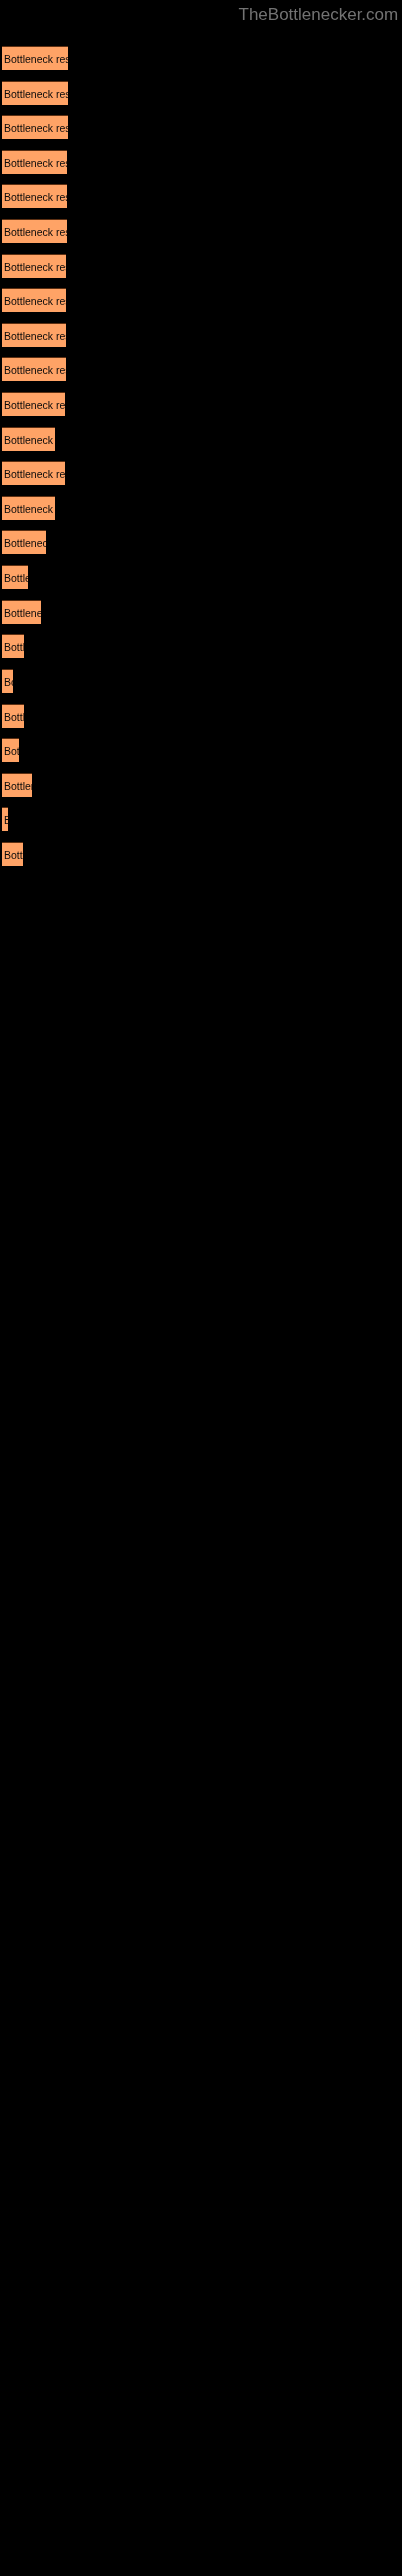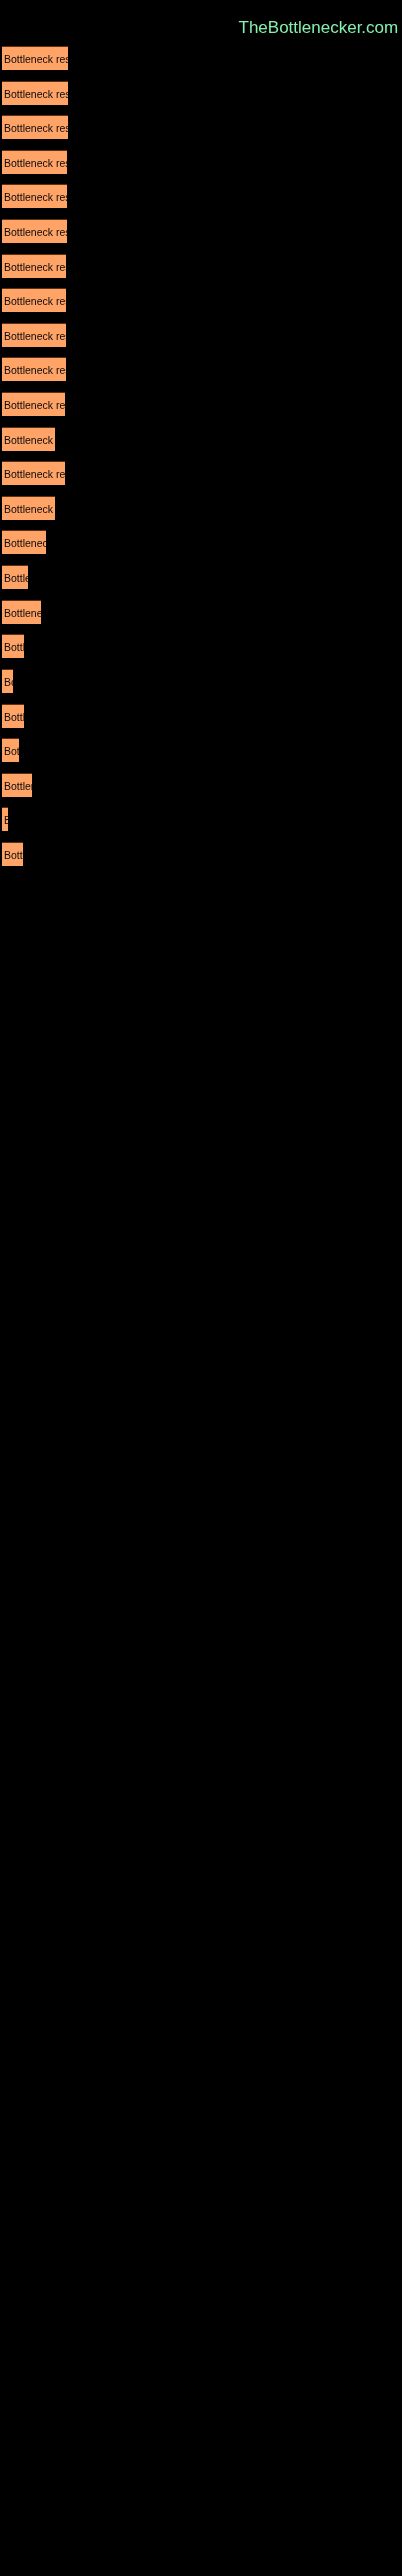--- a/index.html
+++ b/index.html
@@ -13,23 +13,23 @@
   }
   #chart-root{
     position:absolute;
     left:0; top:0;
     width:403px;
     height:2576px;
   }
   .site-title{
     position:absolute;
     right:4.8px;
-    top:18px;
+    top:5px;
     font-size:17px;
-    color:#86efac;
+    color:#737373;
     letter-spacing:0px;
     white-space:nowrap;
     font-family:"Liberation Sans", sans-serif;
   }
   .bars-area{
     position:absolute;
     left:0;
     top:0;
     width:403px;
     height:2576px;

